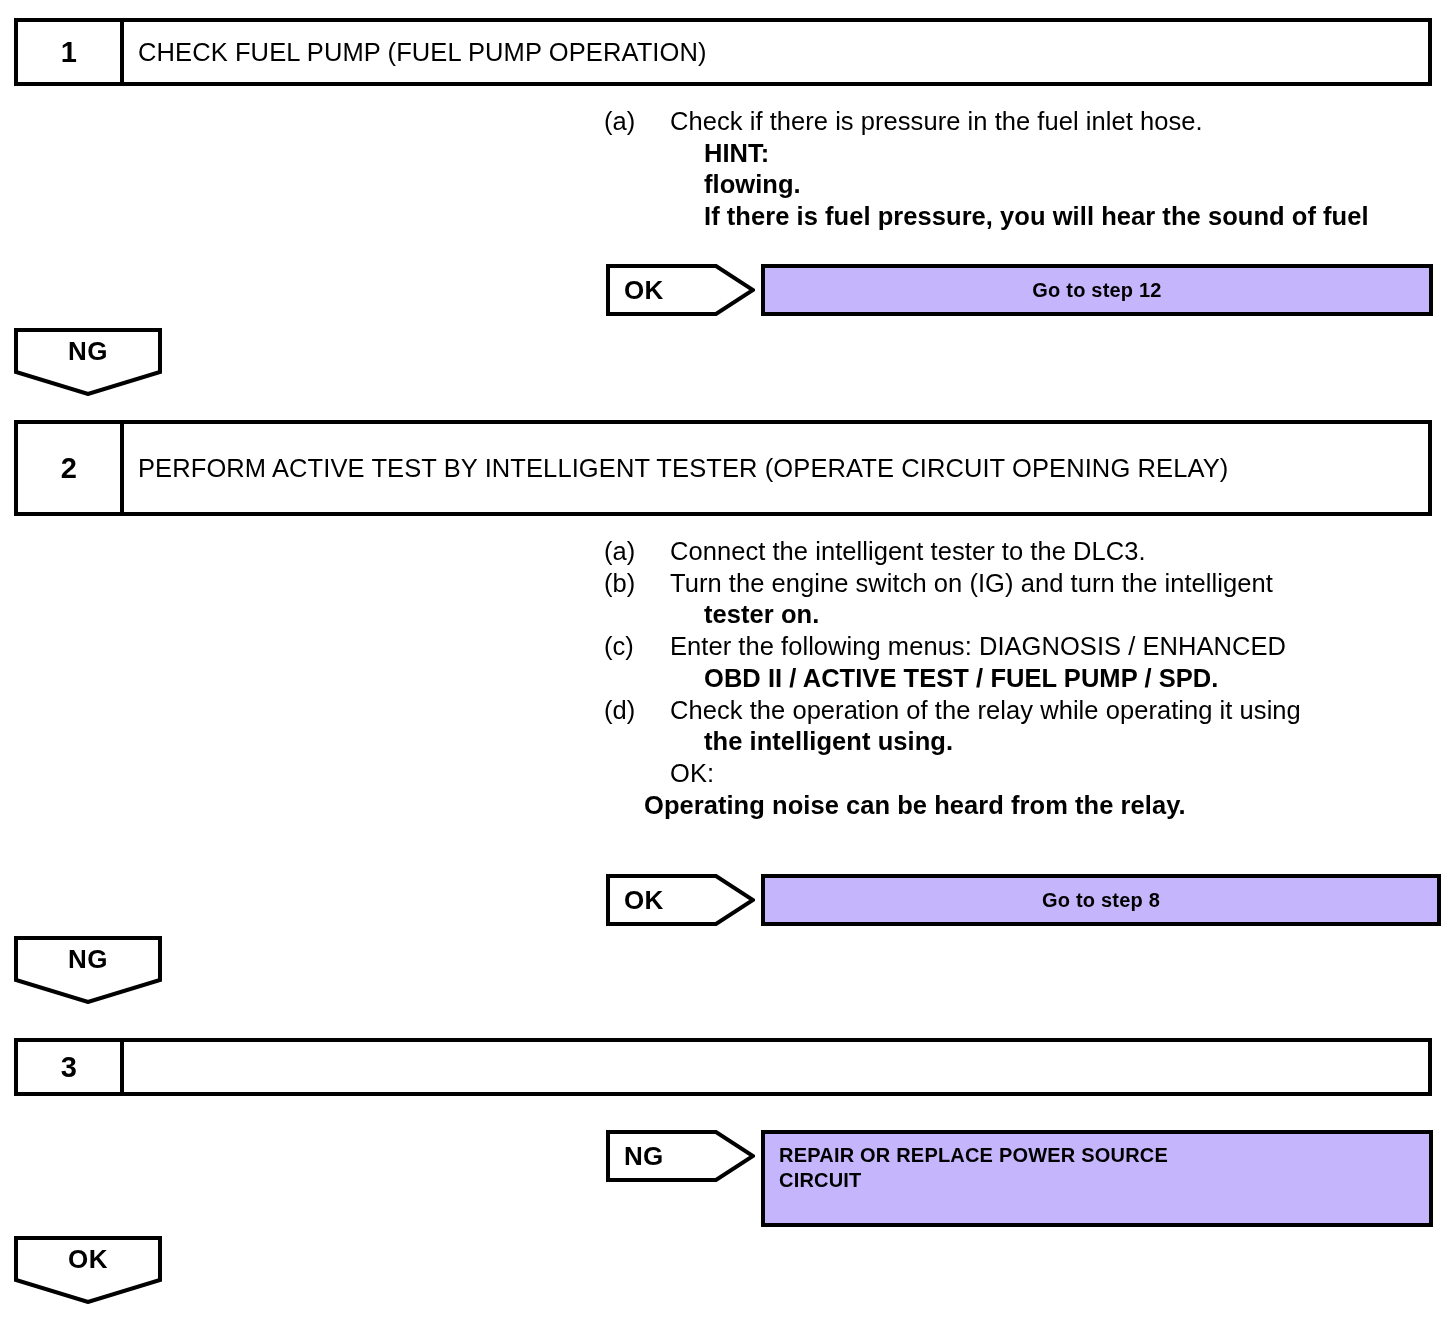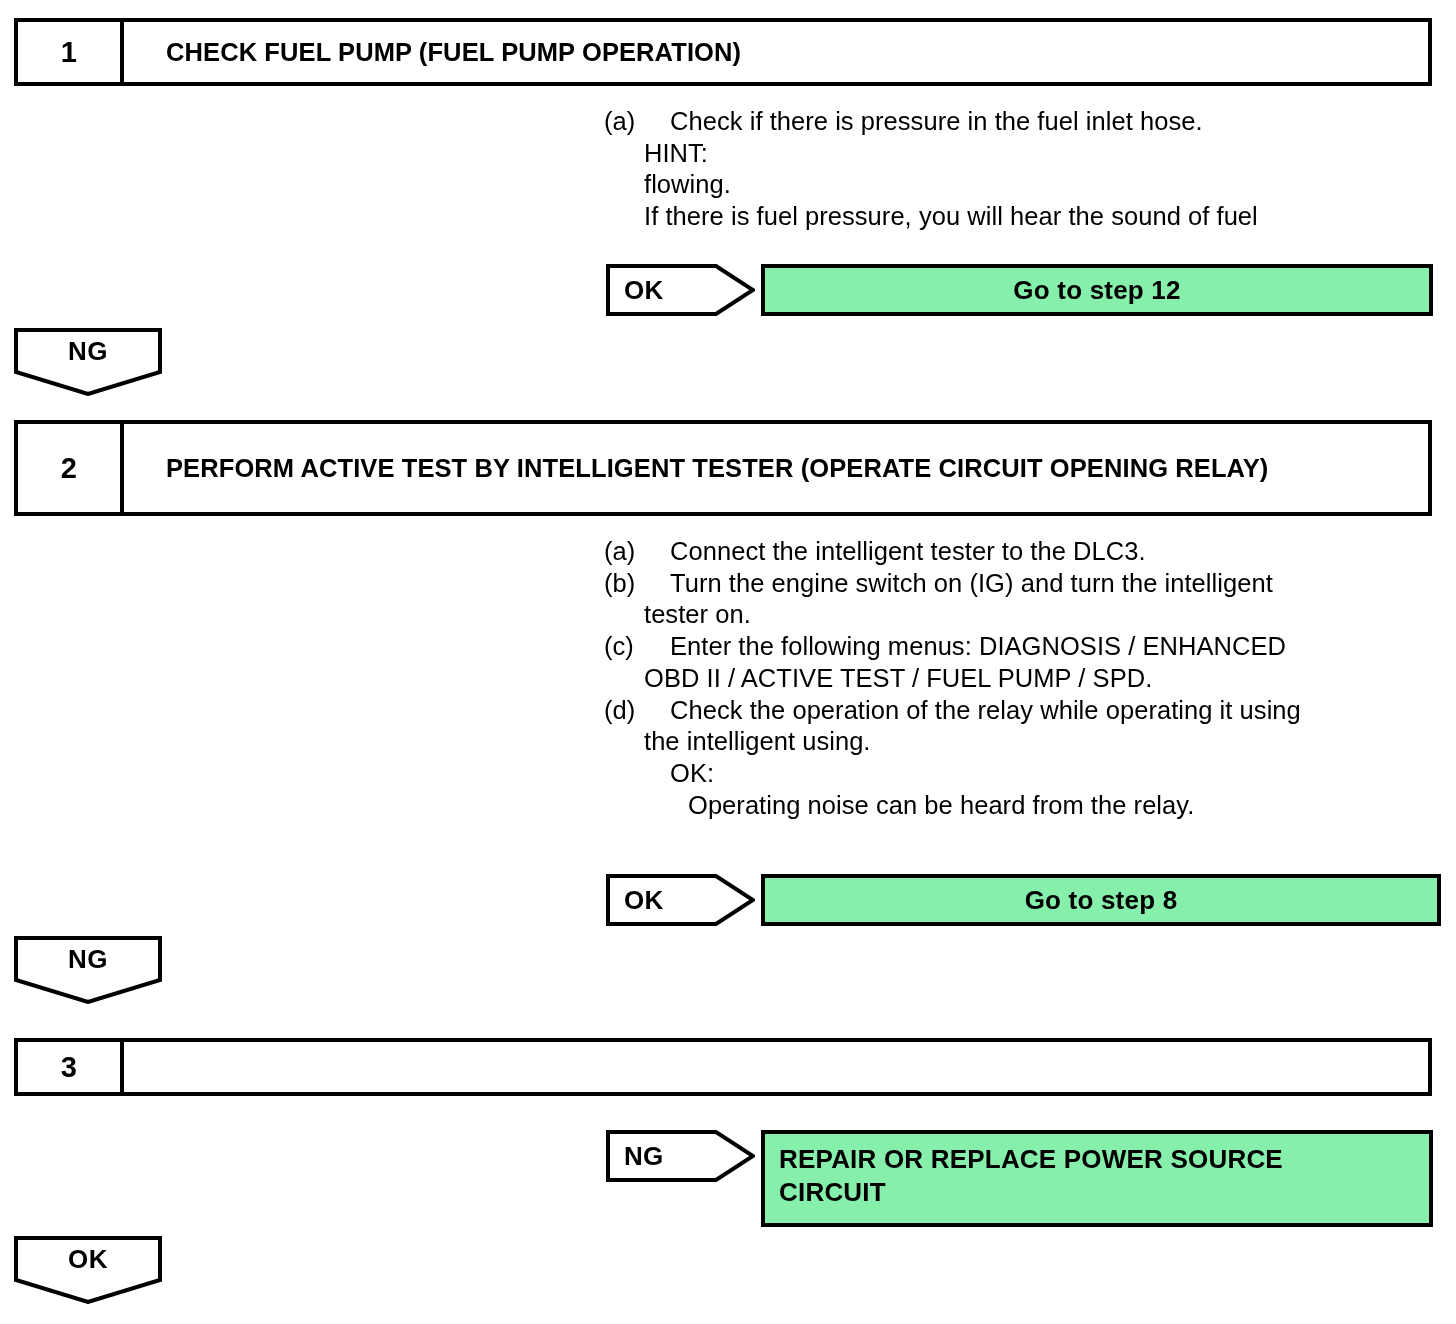--- a/index.html
+++ b/index.html
@@ -38,24 +38,23 @@
     font-size: 29px;
     font-weight: bold;
     letter-spacing: 0.5px;
   }
   .step-title {
     flex: 1 1 auto;
     display: flex;
     align-items: center;
     padding: 0 10px 0 14px;
     font-size: 25.5px;
-    font-weight: bold;
+    font-weight: normal;
     line-height: 1.26;
     letter-spacing: 0.1px;
-    margin-left: 28px;
   }
 
   
   .body-block {
     position: absolute;
     font-size: 25.5px;
     line-height: 1.245;
     letter-spacing: 0.05px;
   }
   .item {
@@ -63,29 +62,30 @@
     align-items: flex-start;
   }
   .item-marker {
     flex: 0 0 66px;
     width: 66px;
   }
   .item-text {
     flex: 1 1 auto;
   }
   .sub-line {
-    margin-left: 40px;
+    margin-left: 100px;
+    font-weight: bold;
   }
   .ok-label {
     margin-left: 66px;
     font-weight: normal;
   }
   .ok-value {
-    margin-left: 84px;
-    font-weight: normal;
+    margin-left: 40px;
+    font-weight: bold;
   }
 
   
   .branch-row {
     position: absolute;
     display: flex;
     align-items: flex-start;
   }
   .chevron {
     position: relative;
@@ -103,22 +103,22 @@
     height: 52px;
     display: flex;
     align-items: center;
     font-size: 26px;
     font-weight: bold;
     letter-spacing: 0.3px;
   }
   .result-box {
     border: 4px solid #000;
     box-sizing: border-box;
-    background: #86efac;
-    font-size: 26px;
+    background: #c4b5fd;
+    font-size: 20px;
     font-weight: bold;
     line-height: 1.25;
     display: flex;
     align-items: center;
     letter-spacing: 0.2px;
   }
   .result-box.centered {
     justify-content: center;
     text-align: center;
   }

